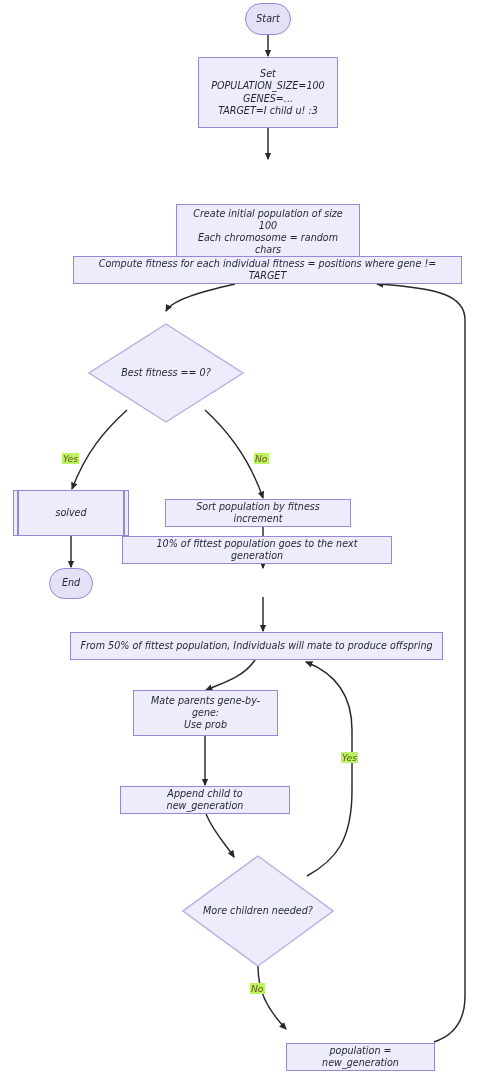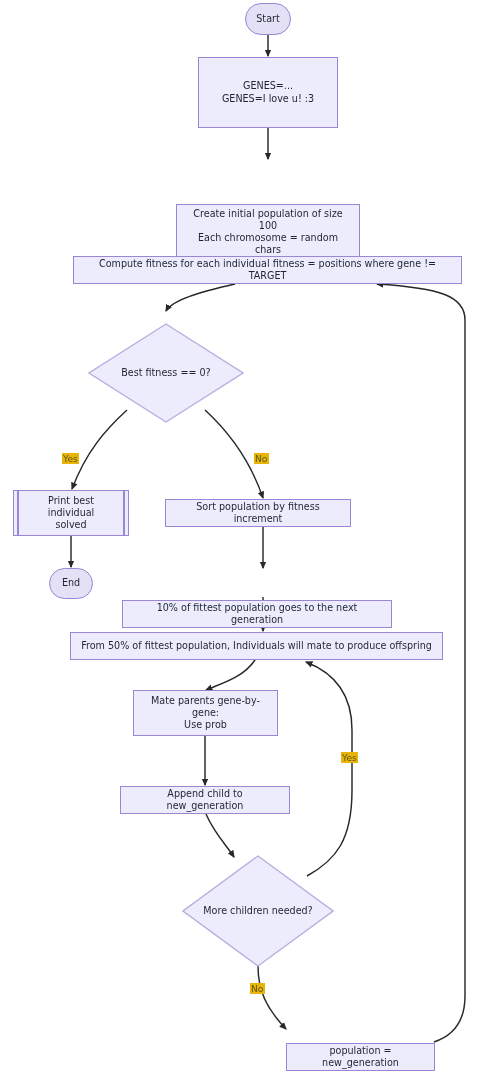--- a/index.html
+++ b/index.html
@@ -10,20 +10,21 @@
   }
   body {
     font-family: "DejaVu Sans", sans-serif;
   }
   #flow-root {
     position: relative;
     width: 477px;
     height: 1078px;
     background: #ffffff;
     overflow: hidden;
+    font-style: italic;
   }
   #edge-layer {
     position: absolute;
     left: 0;
     top: 0;
     width: 477px;
     height: 1078px;
   }
   .node {
     position: absolute;
@@ -75,21 +76,21 @@
     font-size: 9.6px;
     line-height: 12.2px;
     color: #1f2430;
     text-align: center;
   }
   .edge-label {
     position: absolute;
     font-size: 9.2px;
     line-height: 11px;
     color: #5b5b13;
-    background: #eab308;
+    background: #bef264;
     padding: 0 1px;
     white-space: nowrap;
   }
   .nl { display: block; }
 </style>
 </head>
 <body>
 
 <div id="flow-root">
 
@@ -132,22 +133,23 @@
       <path d="M 434 1042 C 452 1036 465 1022 465 996 L 465 320 C 465 296 440 288 377 284"></path>
     </g>
   </svg>
 
   <div class="node stadium" style="left:245px; top:3px; width:46px; height:32px;">
     <span>Start</span>
   </div>
 
   <div class="node rect" style="left:198px; top:57px; width:140px; height:71px;">
     <div>
+      <span class="nl">Set POPULATION_SIZE=100</span>
       <span class="nl">GENES=...</span>
-      <span class="nl">GENES=I love u! :3</span>
+      <span class="nl">TARGET=I child u! :3</span>
     </div>
   </div>
 
   <div class="node rect" style="left:176px; top:160px; width:184px; height:68px;margin-top:44px;">
     <div>
       <span class="nl">Create initial population of size 100</span>
       <span class="nl">Each chromosome = random chars</span>
       <span class="nl">len = len TARGET</span>
     </div>
   </div>
@@ -162,34 +164,33 @@
     </svg>
     <div class="diamond-label">Best fitness == 0?</div>
   </div>
 
   <div class="edge-label" style="left:62px; top:453px;">Yes</div>
 
   <div class="edge-label" style="left:254px; top:453px;">No</div>
 
   <div class="node subroutine" style="left:13px; top:490px; width:116px; height:46px;">
     <div>
-      <span class="nl">Print best individual</span>
       <span class="nl">solved</span>
     </div>
   </div>
 
   <div class="node stadium" style="left:49px; top:568px; width:44px; height:31px;">
     <span>End</span>
   </div>
 
   <div class="node rect" style="left:165px; top:499px; width:186px; height:28px;">
     <span>Sort population by fitness increment</span>
   </div>
 
-  <div class="node rect" style="left:122px; top:600px; width:270px; height:28px;">
+  <div class="node rect" style="left:122px; top:536px; width:270px; height:28px;">
     <span>10% of fittest population goes to the next generation</span>
   </div>
 
   <div class="node rect" style="left:70px; top:632px; width:373px; height:28px;">
     <span>From 50% of fittest population, Individuals will mate to produce offspring</span>
   </div>
 
   <div class="node rect" style="left:133px; top:690px; width:145px; height:46px;">
     <div>
       <span class="nl">Mate parents gene-by-gene:</span>

